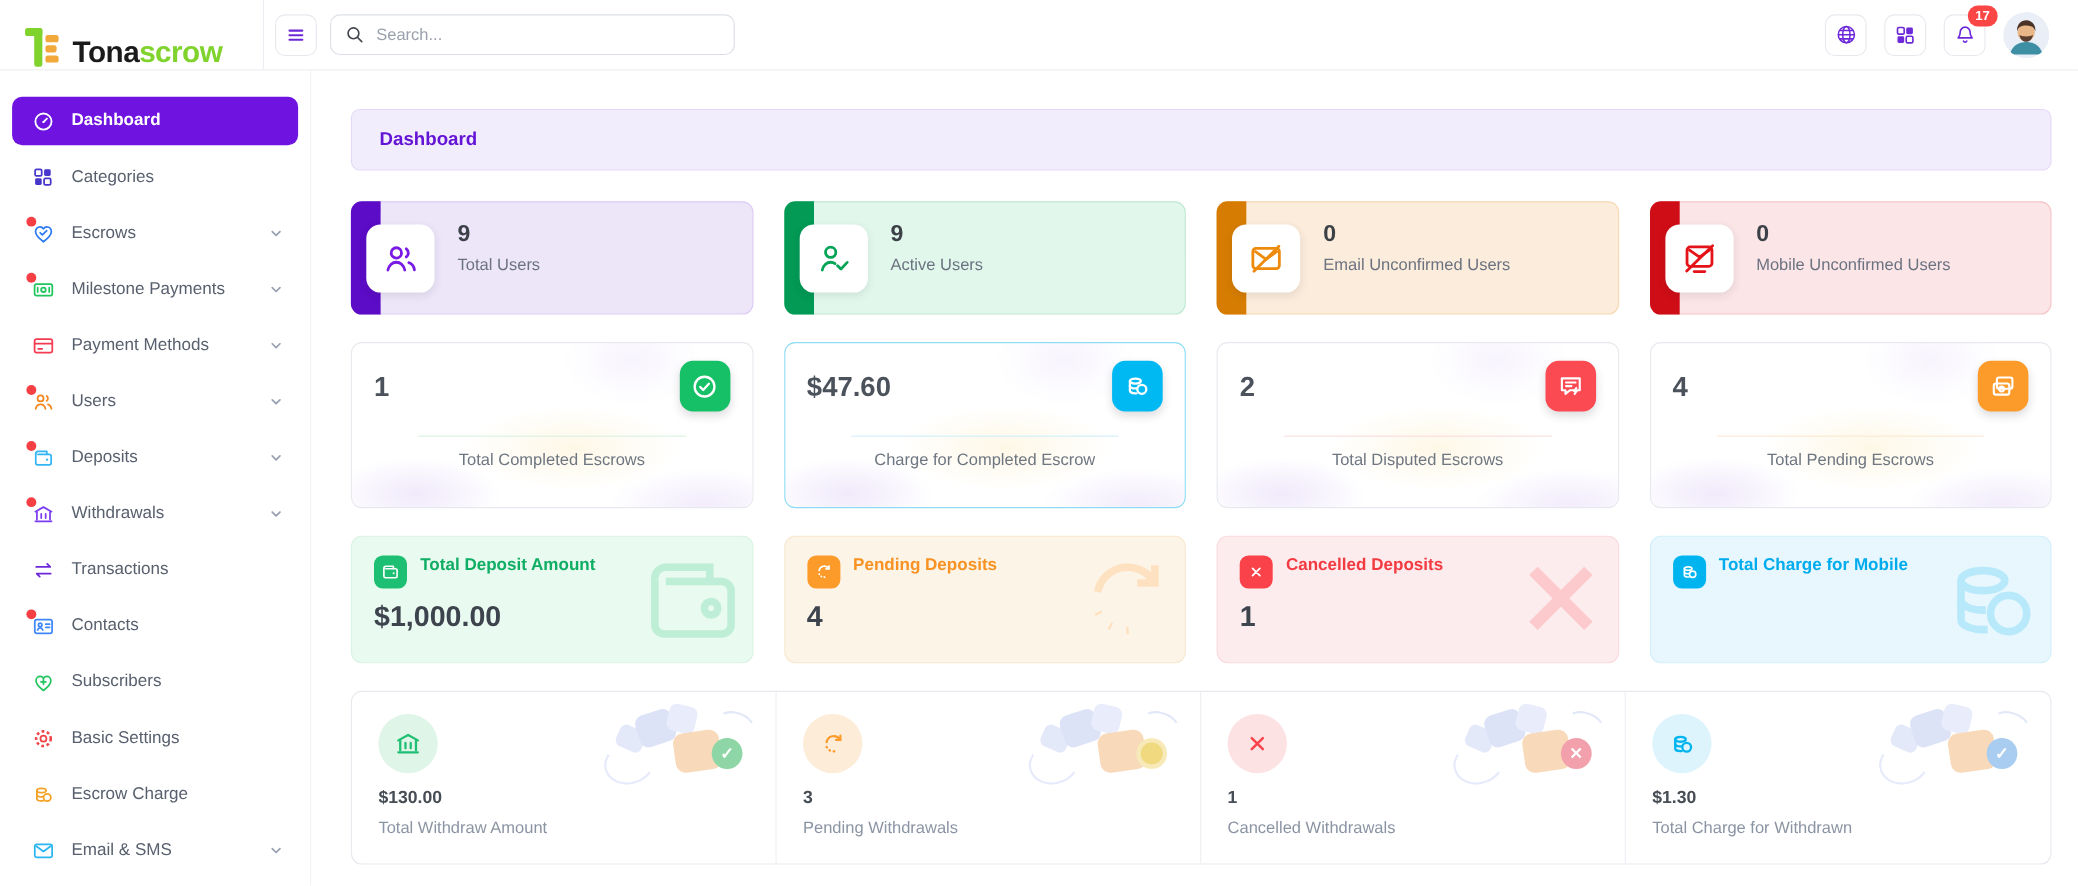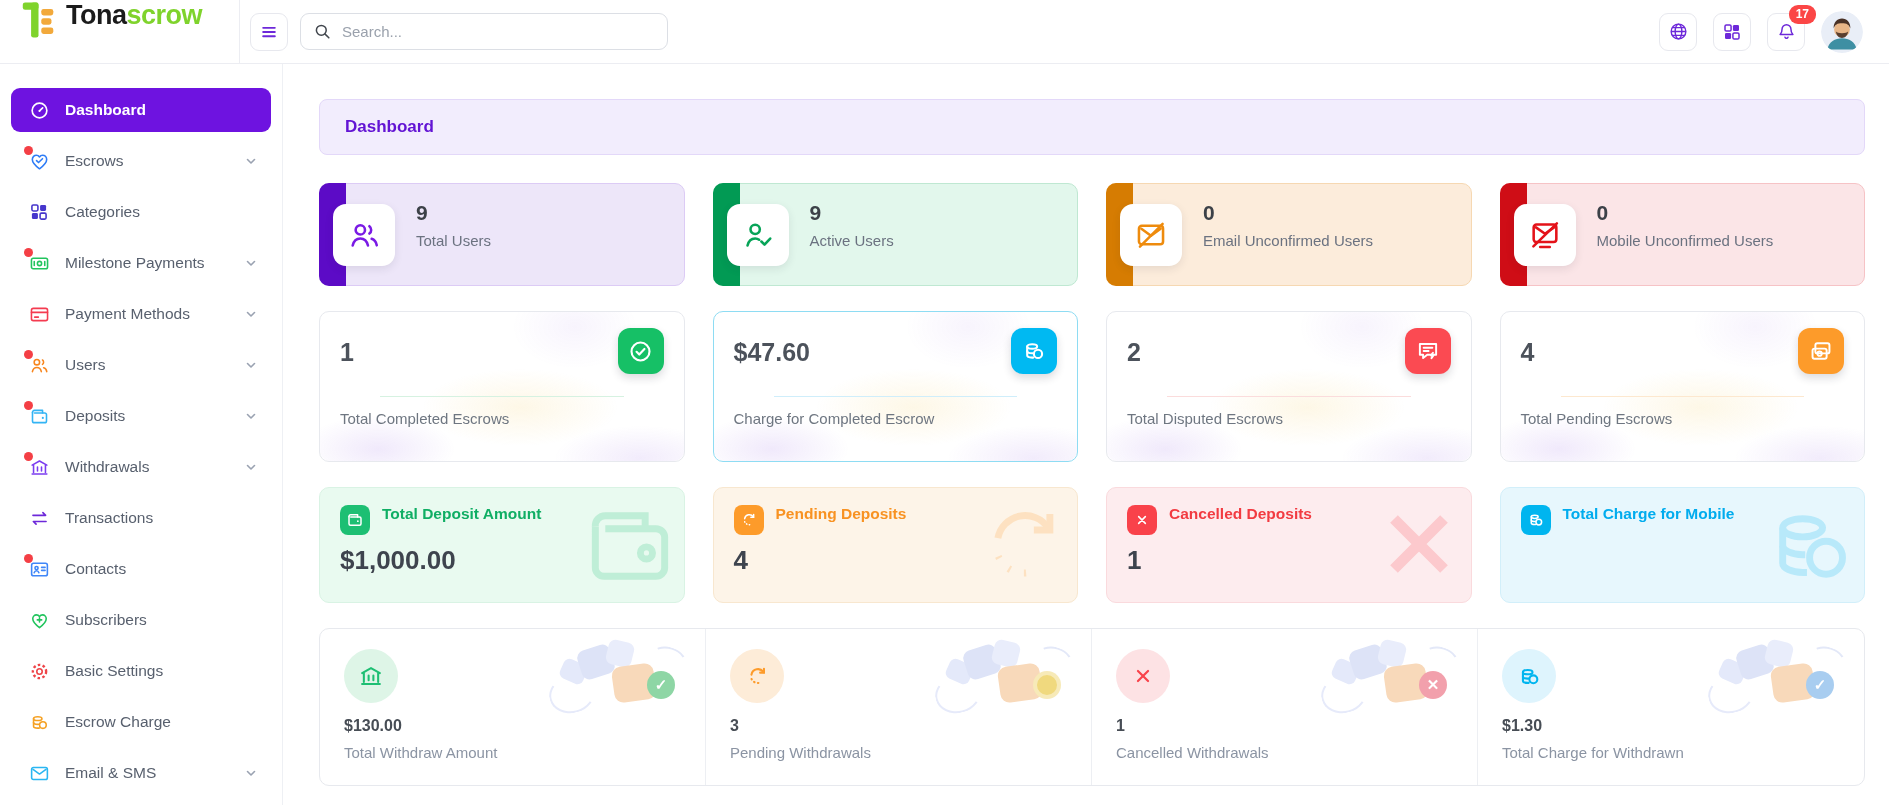--- a/index.html
+++ b/index.html
@@ -1,21 +1,21 @@
 <!DOCTYPE html>
 <html><head>
 <meta charset="utf-8">
 <style>
   *{box-sizing:border-box;margin:0;padding:0}
   html,body{width:1889px;height:805px;overflow:hidden}
   body{font-family:"Liberation Sans",sans-serif;background:#fff;color:#3d4249}
 
   
   .topbar{height:64px;display:flex;align-items:center;background:#fff;border-bottom:1px solid #ecedf2;position:relative;z-index:3}
-  .logo-area{width:240px;height:100%;flex:0 0 auto;display:flex;align-items:flex-start;gap:9px;padding-left:20px;border-right:1px solid #ecedf2}
+  .logo-area{width:240px;height:100%;flex:0 0 auto;display:flex;align-items:flex-end;gap:9px;padding-left:20px;border-right:1px solid #ecedf2}
   .logo-text{font-size:27px;font-weight:800;letter-spacing:-.5px;color:#1b1b1b;white-space:nowrap}
   .logo-text .green{color:#7fd32c}
   .tb-main{flex:1;display:flex;align-items:center;height:100%;padding:0 26px 0 10px}
   .icon-btn{width:38px;height:38px;border:1px solid #e7e8ee;border-radius:9px;background:#fff;display:flex;align-items:center;justify-content:center;cursor:pointer;position:relative;flex:0 0 auto}
   .searchbox{display:flex;align-items:center;gap:10px;width:368px;height:37px;border:1px solid #dcdfe5;border-radius:9px;margin-left:12px;padding:12px 12px;background:#fff}
   .searchbox input{border:0;outline:0;flex:1;font-size:15px;color:#444;background:transparent;font-family:"Liberation Sans",sans-serif}
   .searchbox input::placeholder{color:#9aa1ac}
   .tb-spacer{flex:1}
   .tb-right{display:flex;align-items:center;gap:16px}
   .badge{position:absolute;top:-9px;right:-12px;background:#fb4646;color:#fff;font-size:12px;font-weight:700;padding:2px 7px;border-radius:9px;line-height:1.25}
@@ -57,21 +57,21 @@
   .r2-card.hl{border-color:#8edcf3}
   .r2-card::before{content:"";position:absolute;inset:0;border-radius:inherit;background:
      radial-gradient(110px 48px at 16% 92%,rgba(109,40,217,.10),transparent 70%),
      radial-gradient(140px 55px at 55% 64%,rgba(244,197,66,.13),transparent 70%),
      radial-gradient(120px 45px at 88% 98%,rgba(109,40,217,.09),transparent 72%),
      radial-gradient(90px 60px at 70% 10%,rgba(109,40,217,.05),transparent 70%)}
   .r2-top{position:relative;display:flex;justify-content:space-between;align-items:flex-start}
   .r2-val{font-size:25px;font-weight:700;color:#4c525b;margin-top:10px}
   .r2-ic{width:46px;height:46px;border-radius:12px;display:flex;align-items:center;justify-content:center;box-shadow:0 4px 9px rgba(30,30,50,.16)}
   .r2-line{position:relative;height:1px;margin:22px 40px 0}
-  .r2-label{position:relative;text-align:left;font-size:15px;color:#6e7681;margin-top:13px;white-space:nowrap}
+  .r2-label{position:relative;text-align:center;font-size:15px;color:#6e7681;margin-top:13px;white-space:nowrap}
 
   
   .r3-card{position:relative;height:116px;border-radius:10px;border:1px solid transparent;padding:17px 20px;overflow:hidden}
   .r3-head{display:flex;align-items:flex-start;gap:12px;position:relative;z-index:1}
   .r3-ic{width:30px;height:30px;border-radius:8px;display:flex;align-items:center;justify-content:center;flex:0 0 auto}
   .r3-title{font-size:15.5px;font-weight:700;white-space:nowrap}
   .r3-val{position:relative;z-index:1;font-size:26px;font-weight:700;color:#3e444e;margin-top:10px}
   .r3-wm{position:absolute;right:2px;top:6px;opacity:.20;pointer-events:none}
   .d-green{background:#e9faf0;border-color:#d9f3e4}.d-green .r3-title{color:#0fae64}
   .d-orange{background:#fdf4e8;border-color:#f8e7cf}.d-orange .r3-title{color:#f89222}
@@ -173,44 +173,44 @@
             <circle cx="12" cy="12" r="8.4"></circle>
             <path d="M12 12.5l3.6-3.6"></path>
             <circle cx="12" cy="12.5" r="1.1" fill="#fff" stroke="none"></circle>
           </svg>
       </span>
       <span class="sb-label">Dashboard</span>
     </div>
 
     <div class="sb-item">
       <span class="sb-ico">
-        <svg width="21" height="21" viewBox="0 0 24 24" fill="none" stroke="#2e7cf6" stroke-width="1.8" stroke-linecap="round" stroke-linejoin="round">
-            <path d="M12 20.3C8.2 17.5 3.8 13.9 3.8 9.7c0-2.9 2.2-4.9 4.6-4.9 1.5 0 2.8.8 3.6 2 .8-1.2 2.1-2 3.6-2 2.4 0 4.6 2 4.6 4.9 0 4.2-4.4 7.8-8.2 10.6z"></path>
-            <path d="M8.6 11l2.3 2.2 4.5-4.4"></path>
-          </svg>
-        <i class="dot"></i>
-      </span>
-      <span class="sb-label">Escrows</span>
-      <span class="sb-chev">
-          <svg width="12" height="12" viewBox="0 0 12 12">
-            <path d="M2.5 4.5L6 8l3.5-3.5" stroke="#9aa2b1" stroke-width="1.6" fill="none" stroke-linecap="round" stroke-linejoin="round"></path>
-          </svg>
-        </span>
-    </div>
-
-    <div class="sb-item">
-      <span class="sb-ico">
         <svg width="20" height="20" viewBox="0 0 24 24" fill="none" stroke="#4636cc" stroke-width="1.9">
             <rect x="3.5" y="3.5" width="7.2" height="7.2" rx="1.6"></rect>
             <rect x="13.3" y="3.5" width="7.2" height="7.2" rx="1.6" fill="#4636cc" stroke="none"></rect>
             <rect x="3.5" y="13.3" width="7.2" height="7.2" rx="1.6" fill="#4636cc" stroke="none"></rect>
             <rect x="13.3" y="13.3" width="7.2" height="7.2" rx="1.6"></rect>
           </svg>
       </span>
       <span class="sb-label">Categories</span>
+    </div>
+
+    <div class="sb-item">
+      <span class="sb-ico">
+        <svg width="21" height="21" viewBox="0 0 24 24" fill="none" stroke="#2e7cf6" stroke-width="1.8" stroke-linecap="round" stroke-linejoin="round">
+            <path d="M12 20.3C8.2 17.5 3.8 13.9 3.8 9.7c0-2.9 2.2-4.9 4.6-4.9 1.5 0 2.8.8 3.6 2 .8-1.2 2.1-2 3.6-2 2.4 0 4.6 2 4.6 4.9 0 4.2-4.4 7.8-8.2 10.6z"></path>
+            <path d="M8.6 11l2.3 2.2 4.5-4.4"></path>
+          </svg>
+        <i class="dot"></i>
+      </span>
+      <span class="sb-label">Escrows</span>
+      <span class="sb-chev">
+          <svg width="12" height="12" viewBox="0 0 12 12">
+            <path d="M2.5 4.5L6 8l3.5-3.5" stroke="#9aa2b1" stroke-width="1.6" fill="none" stroke-linecap="round" stroke-linejoin="round"></path>
+          </svg>
+        </span>
     </div>
 
     <div class="sb-item">
       <span class="sb-ico">
         <svg width="21" height="21" viewBox="0 0 24 24" fill="none" stroke="#21c45d" stroke-width="1.8" stroke-linecap="round">
             <rect x="2.8" y="6" width="18.4" height="12" rx="2"></rect>
             <circle cx="12" cy="12" r="2.4"></circle>
             <path d="M6 9.7v4.6M18 9.7v4.6"></path>
           </svg>
         <i class="dot"></i>

